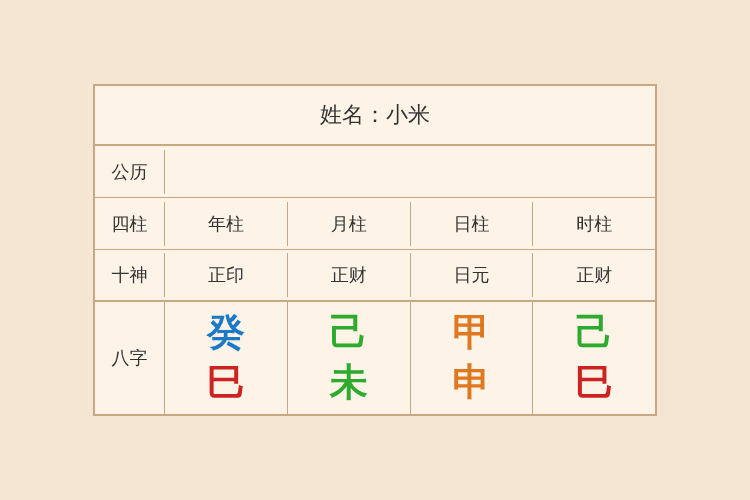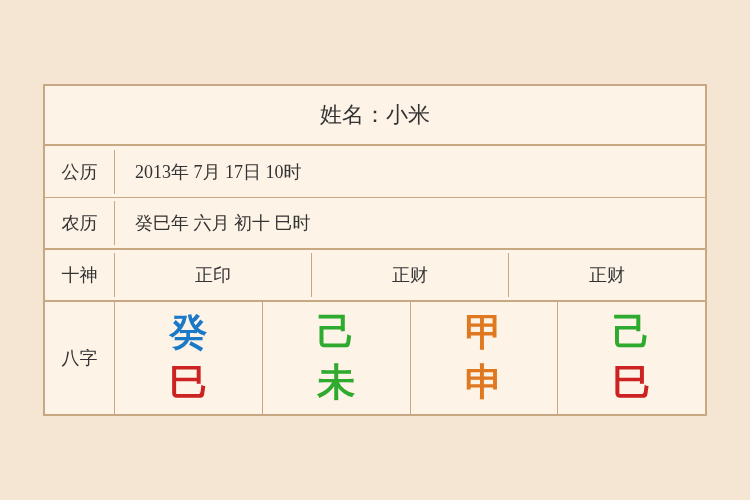--- a/index.html
+++ b/index.html
@@ -6,21 +6,21 @@
     body {
       width: 750px;
       height: 500px;
       background: #f5e6d3;
       font-family: "SimSun", "STSong", "宋体", serif;
       display: flex;
       align-items: center;
       justify-content: center;
     }
     .container {
-      width: 664px;
+      width: 564px;
       background: #fdf3e7;
       border: 2px solid #c8a882;
     }
     .header-row {
       display: flex;
       justify-content: space-around;
       align-items: center;
       padding: 14px 30px;
       border-bottom: 2px solid #c8a882;
       font-size: 22px;
@@ -130,33 +130,36 @@
 <body>
 
 <div class="container">
 
   <div class="header-row">
     <span>姓名：小米</span>
   </div>
 
   <div class="info-row">
     <div class="label-cell">公历</div>
-    <div class="value-cell">2013年 7月 17日 10时</div>
   </div>
 
-  <div class="info-row thick-bottom">
-    <div class="label-cell">农历</div>
-    <div class="value-cell">癸巳年 六月 初十 巳时</div>
+
+  <div class="grid-row">
+    <div class="grid-label">四柱</div>
+    <div class="grid-cell">年柱</div>
+    <div class="grid-cell">月柱</div>
+    <div class="grid-cell">日柱</div>
+    <div class="grid-cell">时柱</div>
   </div>
-
 
   <div class="grid-row thick-bottom">
     <div class="grid-label">十神</div>
     <div class="grid-cell">正印</div>
     <div class="grid-cell">正财</div>
+    <div class="grid-cell">日元</div>
     <div class="grid-cell">正财</div>
   </div>
 
   <div class="bazhi-row">
     <div class="bazhi-label">八字</div>
 
     <div class="bazhi-cell">
       <span class="char-top color-blue">癸</span>
       <span class="char-bottom color-red">巳</span>
     </div>

